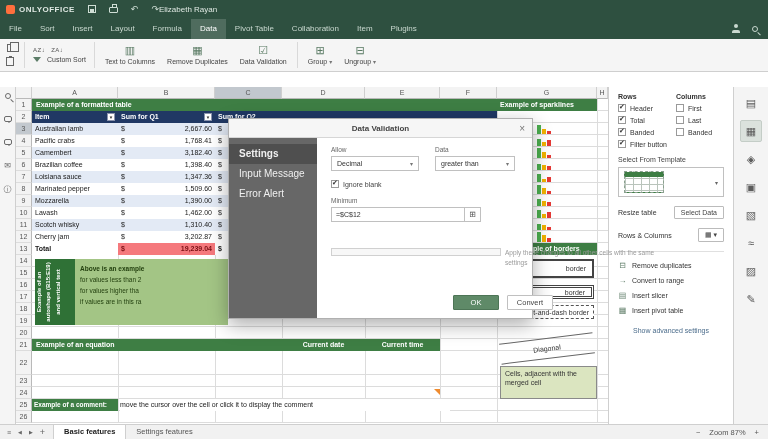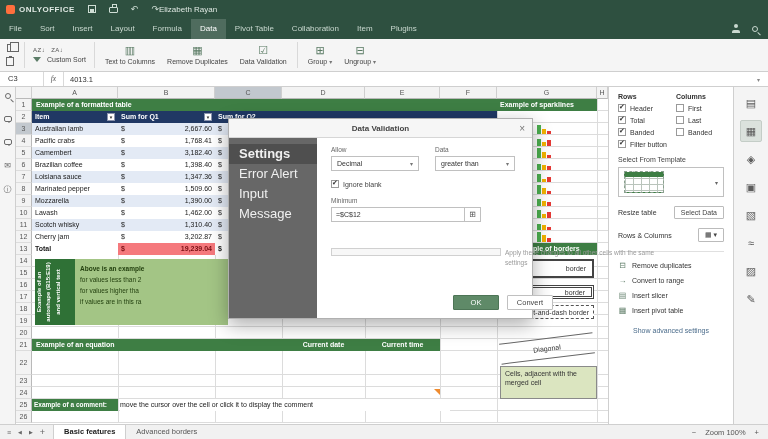--- a/index.html
+++ b/index.html
@@ -109,21 +109,21 @@
   .cmt-tri{position:absolute;left:418px;top:302px;width:0;height:0;border-top:6px solid #ef8b2f;border-left:6px solid transparent;}
 
   
   .dialog{position:absolute;left:228px;top:118px;width:305px;height:201px;background:#fff;border:1px solid #b0b0b0;
           box-shadow:0 6px 18px rgba(0,0,0,.32);z-index:40;}
   .dlg-head{height:19px;background:#f6f6f6;border-bottom:1px solid #d6d6d6;position:relative;}
   .dlg-title{text-align:center;line-height:19px;font-weight:bold;font-size:8px;color:#444;}
   .dlg-close{position:absolute;right:7px;top:0;line-height:19px;font-size:10px;color:#777;cursor:default;}
   .dlg-body{position:absolute;left:0;top:19px;right:0;bottom:0;display:flex;}
   .dlg-nav{width:88px;background:#676767;padding-top:6px;flex:none;}
-  .dlg-nav div{height:20px;line-height:20px;padding-left:10px;color:#f0f0f0;font-size:13px;}
+  .dlg-nav div{height:20px;line-height:20px;padding-left:10px;color:#f0f0f0;font-size:10px;}
   .dlg-nav div.active{background:#4f4f4f;font-weight:bold;}
   .dlg-main{flex:1;position:relative;padding:8px 14px;font-size:7px;color:#444;}
   .flabel{font-size:6.5px;color:#666;margin-bottom:3px;}
   .select{height:15px;border:1px solid #c0c0c0;background:#fff;display:flex;align-items:center;
           justify-content:space-between;padding:0 5px;font-size:7px;color:#333;}
   .cbrow{display:flex;align-items:center;gap:4px;margin-top:9px;}
   .cb{width:8px;height:8px;border:1px solid #9a9a9a;background:#fff;display:inline-block;position:relative;flex:none;}
   .cb.on::after{content:"\2714";position:absolute;left:0;top:-2px;font-size:7px;color:#3a3a3a;}
   .cb.dis{border-color:#d0d0d0;background:#f7f7f7;}
   .tinput{width:150px;height:15px;border:1px solid #c0c0c0;display:flex;align-items:center;
@@ -237,26 +237,20 @@
     <div class="bigbtn">
       <span class="glyph">⊞</span>
       <span class="lbl"><span>Group</span> <span class="chev">▾</span></span>
     </div>
     <div class="bigbtn">
       <span class="glyph">⊟</span>
       <span class="lbl"><span>Ungroup</span> <span class="chev">▾</span></span>
     </div>
   </div>
 
-  <div class="fbar">
-    <div class="namebox">C3</div>
-    <div class="fxbtn">fx</div>
-    <div class="fval">4013.1</div>
-    <div class="fcol">▾</div>
-  </div>
 
   <div class="lstrip">
     <span><span class="ic ic-search"></span></span>
     <span><span class="ic ic-bubble"></span></span>
     <span><span class="ic ic-bubble"></span></span>
     <span>✉</span>
     <span>ⓘ</span>
   </div>
 
   <div class="grid">
@@ -580,22 +574,22 @@
   </div>
 
   <div class="dialog">
     <div class="dlg-head">
       <div class="dlg-title">Data Validation</div>
       <div class="dlg-close">×</div>
     </div>
     <div class="dlg-body">
       <div class="dlg-nav">
         <div class="active">Settings</div>
+        <div>Input Message</div>
         <div>Error Alert</div>
-        <div>Input Message</div>
       </div>
       <div class="dlg-main">
         <div style="display:flex;gap:16px;">
           <div>
             <div class="flabel">Allow</div>
             <div class="select" style="width:88px;">
               <span>Decimal</span>
               <span class="chev">▾</span>
             </div>
           </div>
@@ -627,21 +621,21 @@
       </div>
     </div>
   </div>
 
   <div class="statusbar">
     <span class="sb-ic">≡</span>
     <span class="sb-ic" style="font-size:5px;">◀</span>
     <span class="sb-ic" style="font-size:5px;">▶</span>
     <span class="sb-ic" style="font-size:9px;margin-right:8px;">+</span>
     <span class="sheettab active">Basic features</span>
-    <span class="sheettab">Advanced borders</span>
+    <span class="sheettab">Settings features</span>
     <span class="zoomgrp">
       <span>−</span>
-      <span>Zoom 100%</span>
+      <span>Zoom 87%</span>
       <span>+</span>
     </span>
   </div>
 
 </div>
 
 </body></html>

